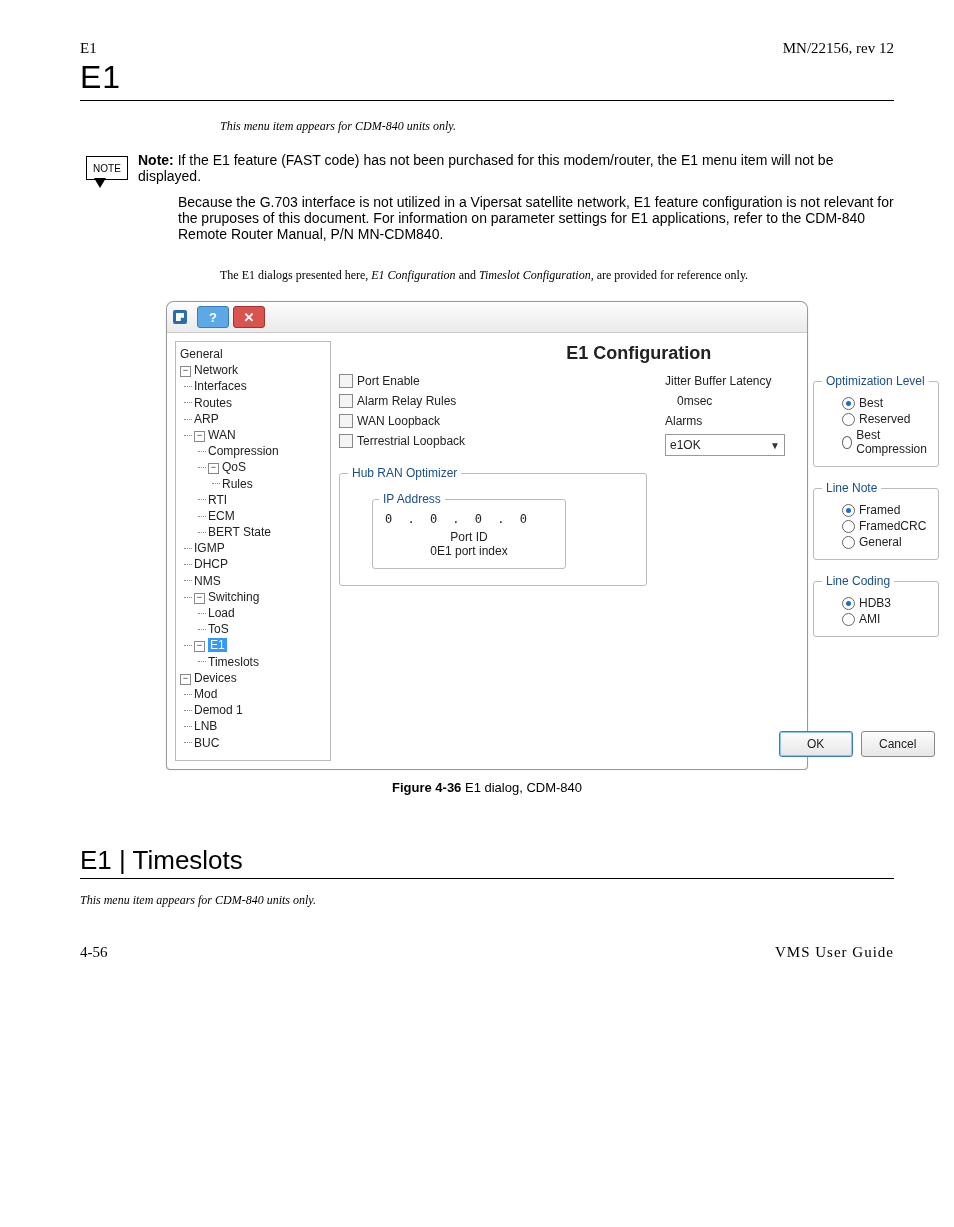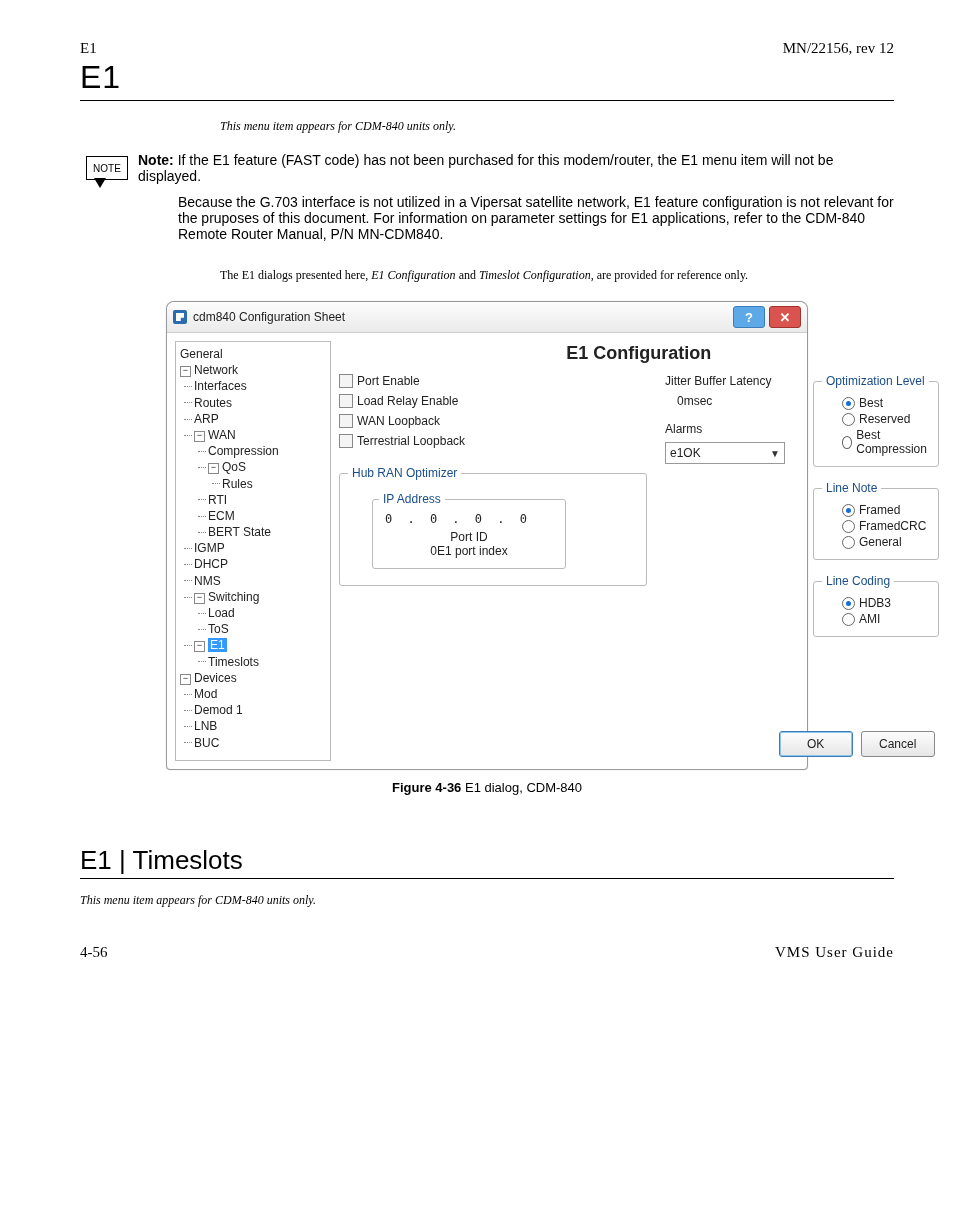--- a/index.html
+++ b/index.html
@@ -222,21 +222,20 @@
 
 <div class="body-text">
   <p class="serif-p">
     <span>The E1 dialogs presented here, </span><em>E1 Configuration</em><span> and </span><em>Timeslot Configuration</em><span>, are provided for reference only.</span>
   </p>
 </div>
 
 <div class="dialog">
   <div class="titlebar">
     <span class="appicon"></span>
-    <span class="title">cdm840 Configuration Sheet</span>
     <span class="winbtn help">?</span>
     <span class="winbtn close">✕</span>
   </div>
   <div class="dlg-body">
     <div class="tree">
       <ul>
         <li><span class="lbl">General</span></li>
         <li class="parent"><span class="exp">−</span><span class="lbl">Network</span>
           <ul>
             <li><span class="lbl">Interfaces</span></li>
@@ -285,21 +284,21 @@
     <div class="rightpane">
       <div class="h-title">E1 Configuration</div>
       <div class="row3">
         <div class="col left">
           <div class="chk">
               <span class="chkbox"></span>
               <span class="lblsm">Port Enable</span>
             </div>
           <div class="chk">
               <span class="chkbox"></span>
-              <span class="lblsm">Load Relay Enable</span>
+              <span class="lblsm">Alarm Relay Rules</span>
             </div>
           <div class="chk">
               <span class="chkbox"></span>
               <span class="lblsm">WAN Loopback</span>
             </div>
           <div class="chk">
               <span class="chkbox"></span>
               <span class="lblsm">Terrestrial Loopback</span>
             </div>
 
@@ -312,21 +311,21 @@
                 <div>Port ID</div>
                 <div>0E1 port index</div>
               </div>
             </fieldset>
           </fieldset>
         </div>
 
         <div class="col mid">
           <div>Jitter Buffer Latency</div>
           <div style="padding-left:12px;">0msec</div>
-          <div style="margin-top:8px;">Alarms</div>
+          <div style="">Alarms</div>
           <div class="combo">
             <span>e1OK</span>
             <span class="arrow">▼</span>
           </div>
         </div>
 
         <div class="col right">
           <fieldset>
             <legend>Optimization Level</legend>
             <div class="radio-row">

